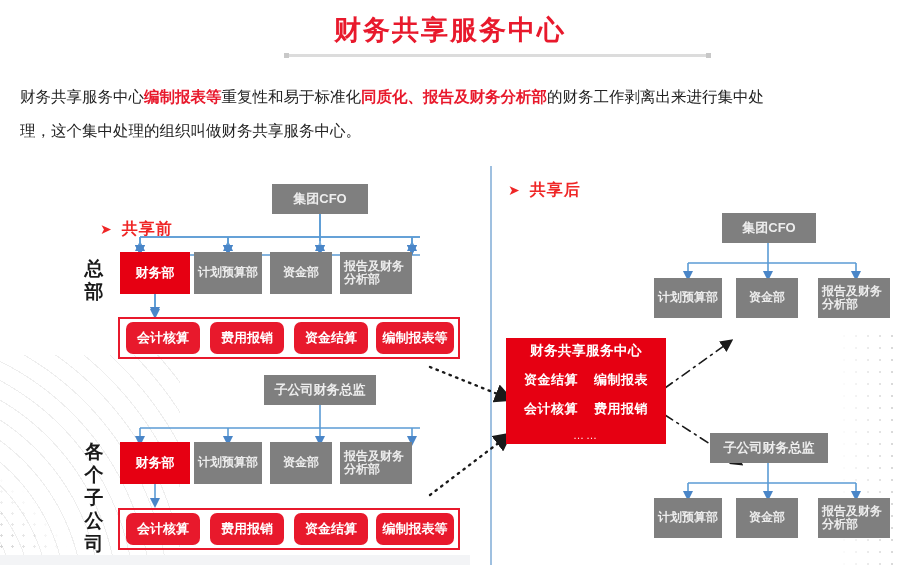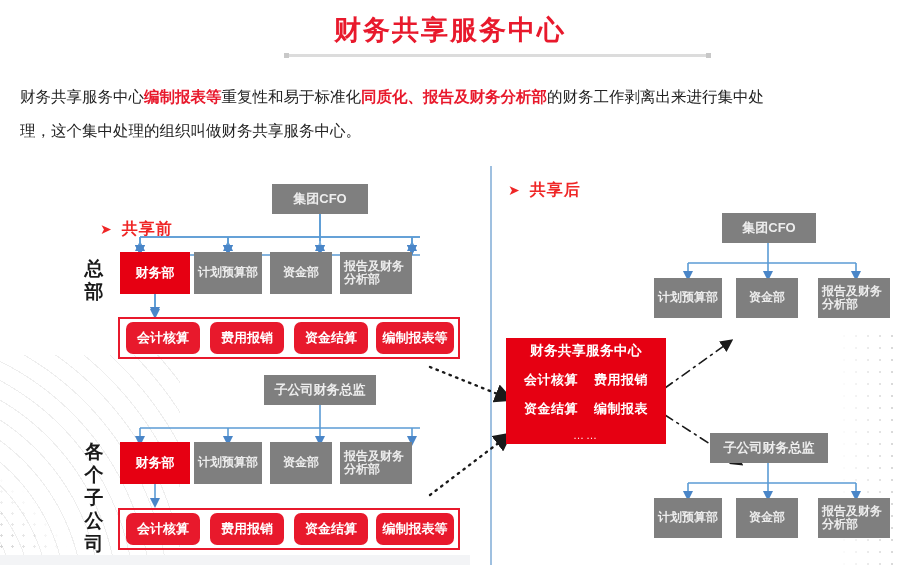--- a/index.html
+++ b/index.html
@@ -215,24 +215,24 @@
 
   <div class="red-frame" style="left:118px;top:508px;width:342px;height:42px;"></div>
   <div class="box pill" style="left:126px;top:513px;width:74px;height:32px;">会计核算</div>
   <div class="box pill" style="left:210px;top:513px;width:74px;height:32px;">费用报销</div>
   <div class="box pill" style="left:294px;top:513px;width:74px;height:32px;">资金结算</div>
   <div class="box pill" style="left:376px;top:513px;width:78px;height:32px;">编制报表等</div>
 
   <div class="hub" style="left:506px;top:338px;width:160px;height:106px;">
     <div class="t">财务共享服务中心</div>
     <div class="r">
+      <span>资金结算</span><span>编制报表</span>
+    </div>
+    <div class="r">
       <span>会计核算</span><span>费用报销</span>
-    </div>
-    <div class="r">
-      <span>资金结算</span><span>编制报表</span>
     </div>
     <div class="dotsrow">……</div>
   </div>
 
   <div class="box gray big" style="left:722px;top:213px;width:94px;height:30px;">集团CFO</div>
 
   <div class="box gray" style="left:654px;top:278px;width:68px;height:40px;">计划预算部</div>
   <div class="box gray" style="left:736px;top:278px;width:62px;height:40px;">资金部</div>
   <div class="box gray" style="left:818px;top:278px;width:72px;height:40px;padding:0 4px;">报告及财务分析部</div>
 

